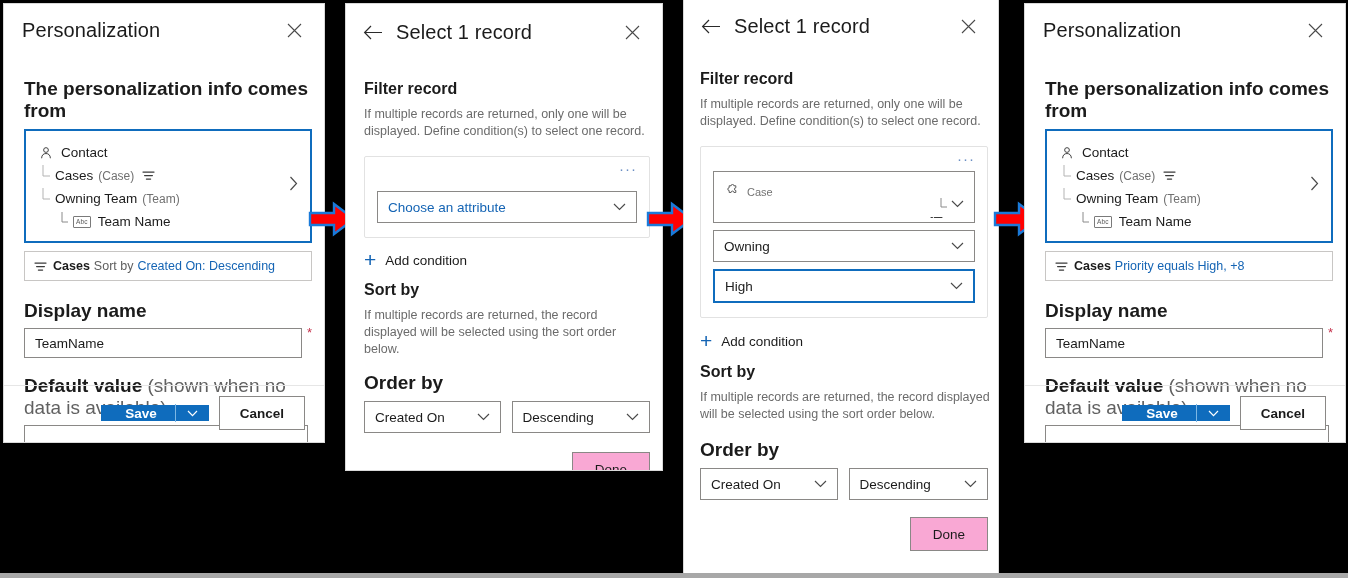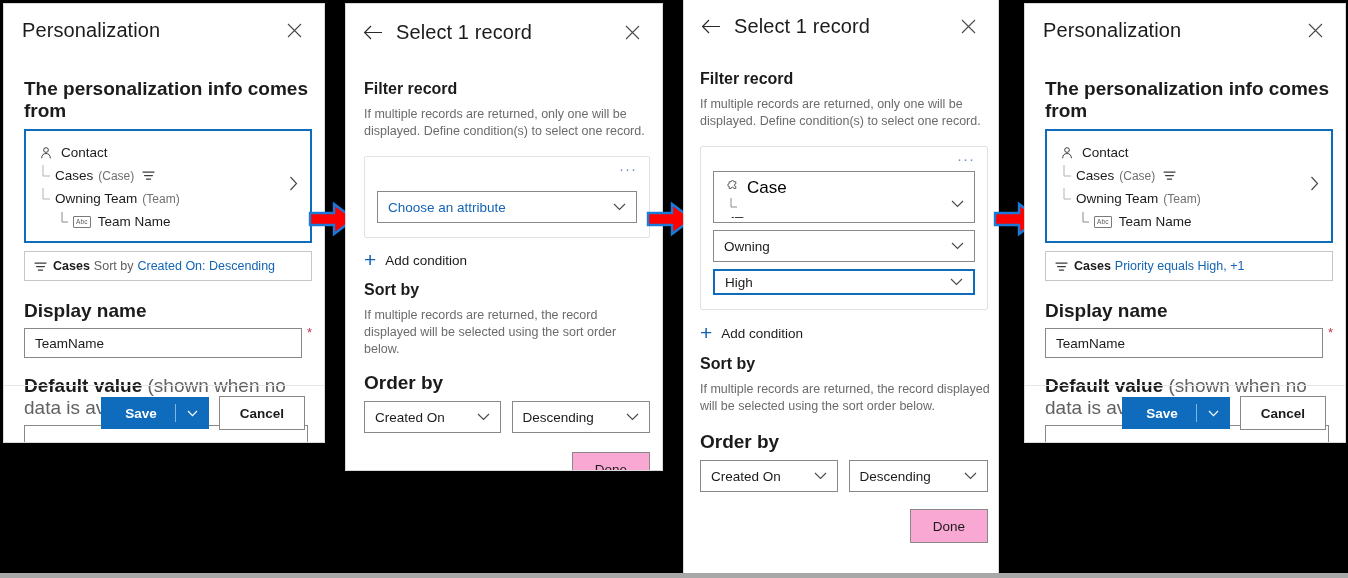--- a/index.html
+++ b/index.html
@@ -107,21 +107,21 @@
     display:flex;align-items:center;padding:0 10px;
     font-size:13.5px;color:#1b1b1b;box-sizing:border-box;
   }
   .req-star{color:#c4314b;font-size:13px;margin-left:5px;line-height:10px;}
   .input-wrap{display:flex;align-items:flex-start;}
 
   
   .footer-sep{border-top:1px solid #e6e6e6;}
   .btn-row{display:flex;align-items:center;justify-content:flex-end;gap:10px;}
   .btn-primary{
-    background:#0f6cbd;color:#fff;height:32px;
+    background:#0f6cbd;color:#fff;height:16px;
     display:flex;align-items:center;font-size:13.5px;font-weight:700;
     cursor:pointer;
   }
   .btn-primary .lbl{padding:0 18px 0 24px;}
   .btn-primary .div{width:1px;height:18px;background:#7db7e4;}
   .btn-primary .cv{padding:0 11px;display:flex;align-items:center;}
   .btn-secondary{
     background:#fff;border:1px solid #8a8886;color:#1b1b1b;
     height:32px;display:flex;align-items:center;justify-content:center;
     font-size:13.5px;font-weight:700;padding:0 20px;cursor:pointer;
@@ -145,21 +145,21 @@
     border:1px solid #8a8886;background:#fff;height:32px;
     display:flex;align-items:center;padding:0 10px;box-sizing:border-box;
     font-size:13.5px;color:#1b1b1b;cursor:pointer;
   }
   .dd.focus{border:2px solid #0f6cbd;}
   .dd .dd-txt{flex:1 1 auto;white-space:nowrap;overflow:hidden;}
   .dd .dd-txt.link{color:#1464b4;}
   .dd .chev{color:#4a4a4a;flex:0 0 auto;display:flex;align-items:center;}
   .dd-tall{height:52px;align-items:flex-start;padding-top:6px;}
   .dd-tall .dd-txt{display:block;}
-  .dd-tree-row{display:flex;align-items:flex-start;font-size:17px;color:#000000;height:20px;}
+  .dd-tree-row{display:flex;align-items:flex-end;font-size:11px;color:#737373;height:20px;}
   .dd-tree-row .ent-icon{width:16px;height:16px;margin-right:7px;display:flex;align-items:center;justify-content:center;color:#3b3b3b;}
   .dd-tall .chev{align-self:center;margin-top:8px;}
 
   .add-cond{
     display:flex;align-items:center;font-size:13.5px;color:#1b1b1b;
     cursor:pointer;
   }
   .add-cond .plus{color:#1464b4;font-size:21px;font-weight:300;margin-right:9px;line-height:16px;}
 
   .orderby-row{display:flex;gap:11px;}
@@ -416,21 +416,21 @@
 
         <div class="dd" style="margin-top:7px;">
           <span class="dd-txt">Owning</span>
           <span class="chev">
             <svg width="13" height="8" viewBox="0 0 13 8">
                 <path d="M1 1 L6.5 6.5 L12 1" stroke="#4a4a4a" stroke-width="1.15" fill="none"></path>
               </svg>
           </span>
         </div>
 
-        <div class="dd focus" style="margin-top:7px;height:26px;">
+        <div class="dd focus" style="margin-top:7px;height:34px;">
           <span class="dd-txt">High</span>
           <span class="chev">
             <svg width="13" height="8" viewBox="0 0 13 8">
                 <path d="M1 1 L6.5 6.5 L12 1" stroke="#4a4a4a" stroke-width="1.15" fill="none"></path>
               </svg>
           </span>
         </div>
       </div>
 
       <div class="add-cond" style="margin-top:15px;">
@@ -539,21 +539,21 @@
         </div>
       </div>
 
       <div class="summary-row" style="margin-top:8px;">
         <span class="sum-ico">
           <svg width="13" height="11" viewBox="0 0 13 11">
               <path d="M1 2 H12 M2.6 5.5 H10.4 M4.4 9 H8.6" stroke="#3b3b3b" stroke-width="1.25" stroke-linecap="round"></path>
             </svg>
         </span>
         <b>Cases</b>
-        <span class="lnk">Priority equals High, +1</span>
+        <span class="lnk">Priority equals High, +8</span>
       </div>
 
       <div class="field-label" style="margin-top:19px;">Display name</div>
       <div class="input-wrap">
         <div class="txt-input" style="width:284px;">TeamName</div>
         <span class="req-star">*</span>
       </div>
 
       <div class="field-label" style="margin-top:17px;">
         <span>Default value</span>

